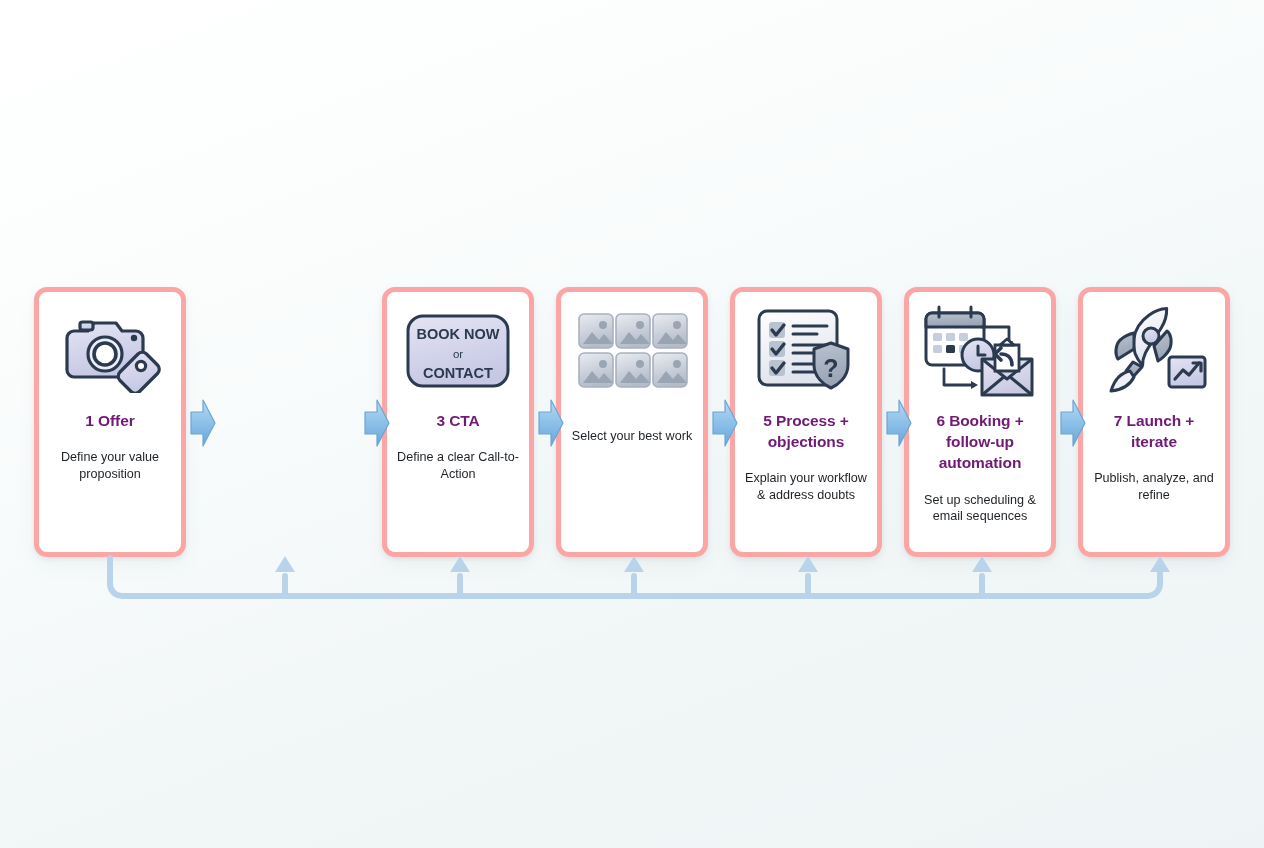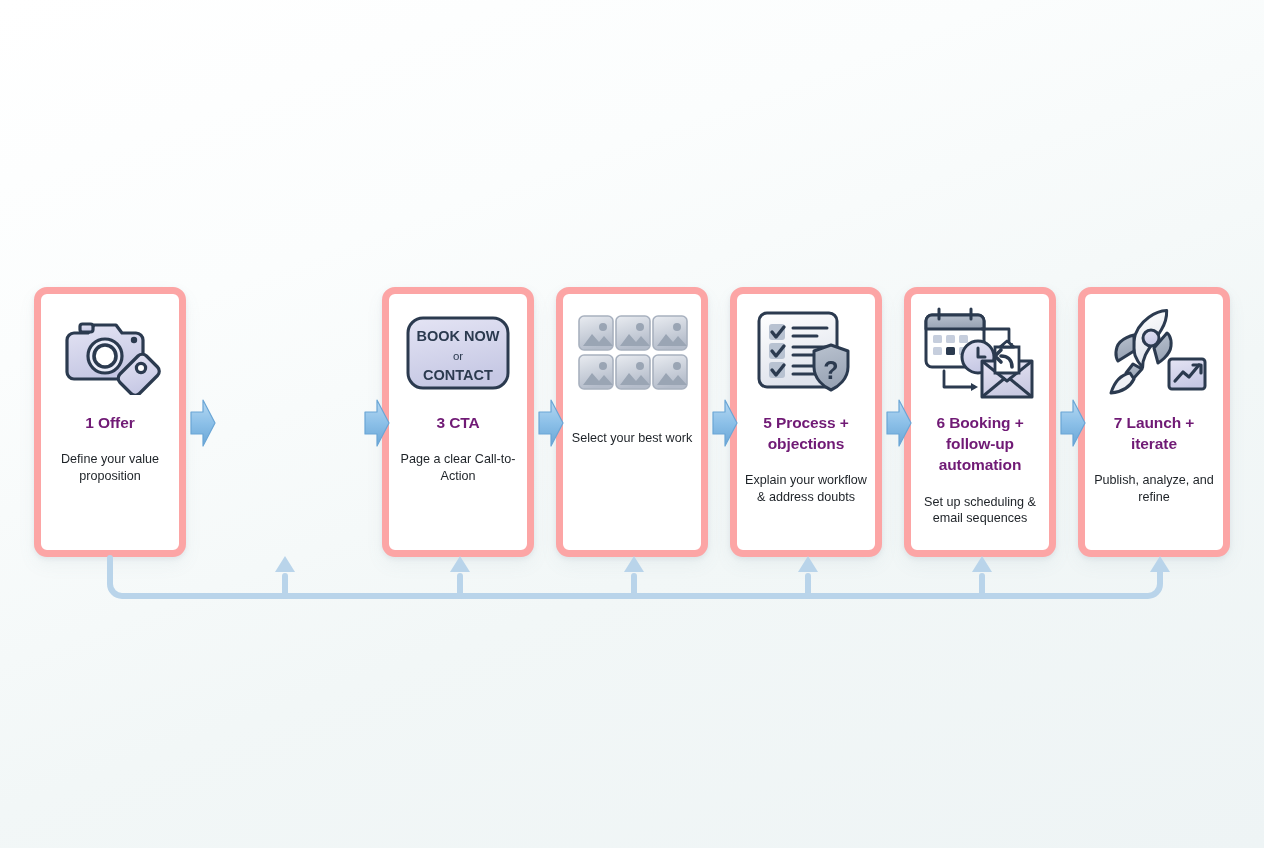--- a/index.html
+++ b/index.html
@@ -27,21 +27,21 @@
     top: 287px;
     width: 1196px;
     height: 270px;
   }
   .card {
     position: absolute;
     top: 0;
     width: 152px;
     height: 270px;
     background: #ffffff;
-    border: 7px solid #fca5a5;
+    border: 5px solid #fca5a5;
     border-radius: 13px;
     box-shadow: 0 2px 5px rgba(120,135,150,0.13), 0 8px 18px rgba(120,135,150,0.07);
     display: flex;
     flex-direction: column;
     align-items: center;
   }
   .card-icon {
     height: 118px;
     width: 100%;
     display: flex;
@@ -145,21 +145,21 @@
     <div class="card" style="left:348px">
       <div class="card-icon">
         <svg width="122" height="82" viewBox="0 0 122 82">
           <rect x="11" y="6" width="100" height="70" rx="15" fill="url(#gradLav)" stroke="#2b3a4f" stroke-width="3"></rect>
           <text x="61" y="29" text-anchor="middle" font-family="Liberation Sans, sans-serif" font-size="14.5" font-weight="bold" fill="#2b3a4f">BOOK NOW</text>
           <text x="61" y="48" text-anchor="middle" font-family="Liberation Sans, sans-serif" font-size="11.5" fill="#2b3a4f">or</text>
           <text x="61" y="68" text-anchor="middle" font-family="Liberation Sans, sans-serif" font-size="14.5" font-weight="bold" fill="#2b3a4f">CONTACT</text>
         </svg>
       </div>
       <div class="card-title">3 CTA</div>
-      <div class="card-desc">Page a clear Call-to-Action</div>
+      <div class="card-desc">Define a clear Call-to-Action</div>
     </div>
 
     <div class="card" style="left:522px">
       <div class="card-icon">
         <svg width="122" height="84" viewBox="0 0 122 84">
           <g>
             <g transform="translate(8,5)">
               <rect width="34" height="34" rx="5" fill="url(#gradGray)" stroke="#a8b1bf" stroke-width="1.6"></rect>
               <circle cx="24" cy="11" r="4" fill="#9aa5b4"></circle>
               <path d="M4 30 l9 -12 l7 8 l5 -6 l9 10 z" fill="#9aa5b4"></path>

